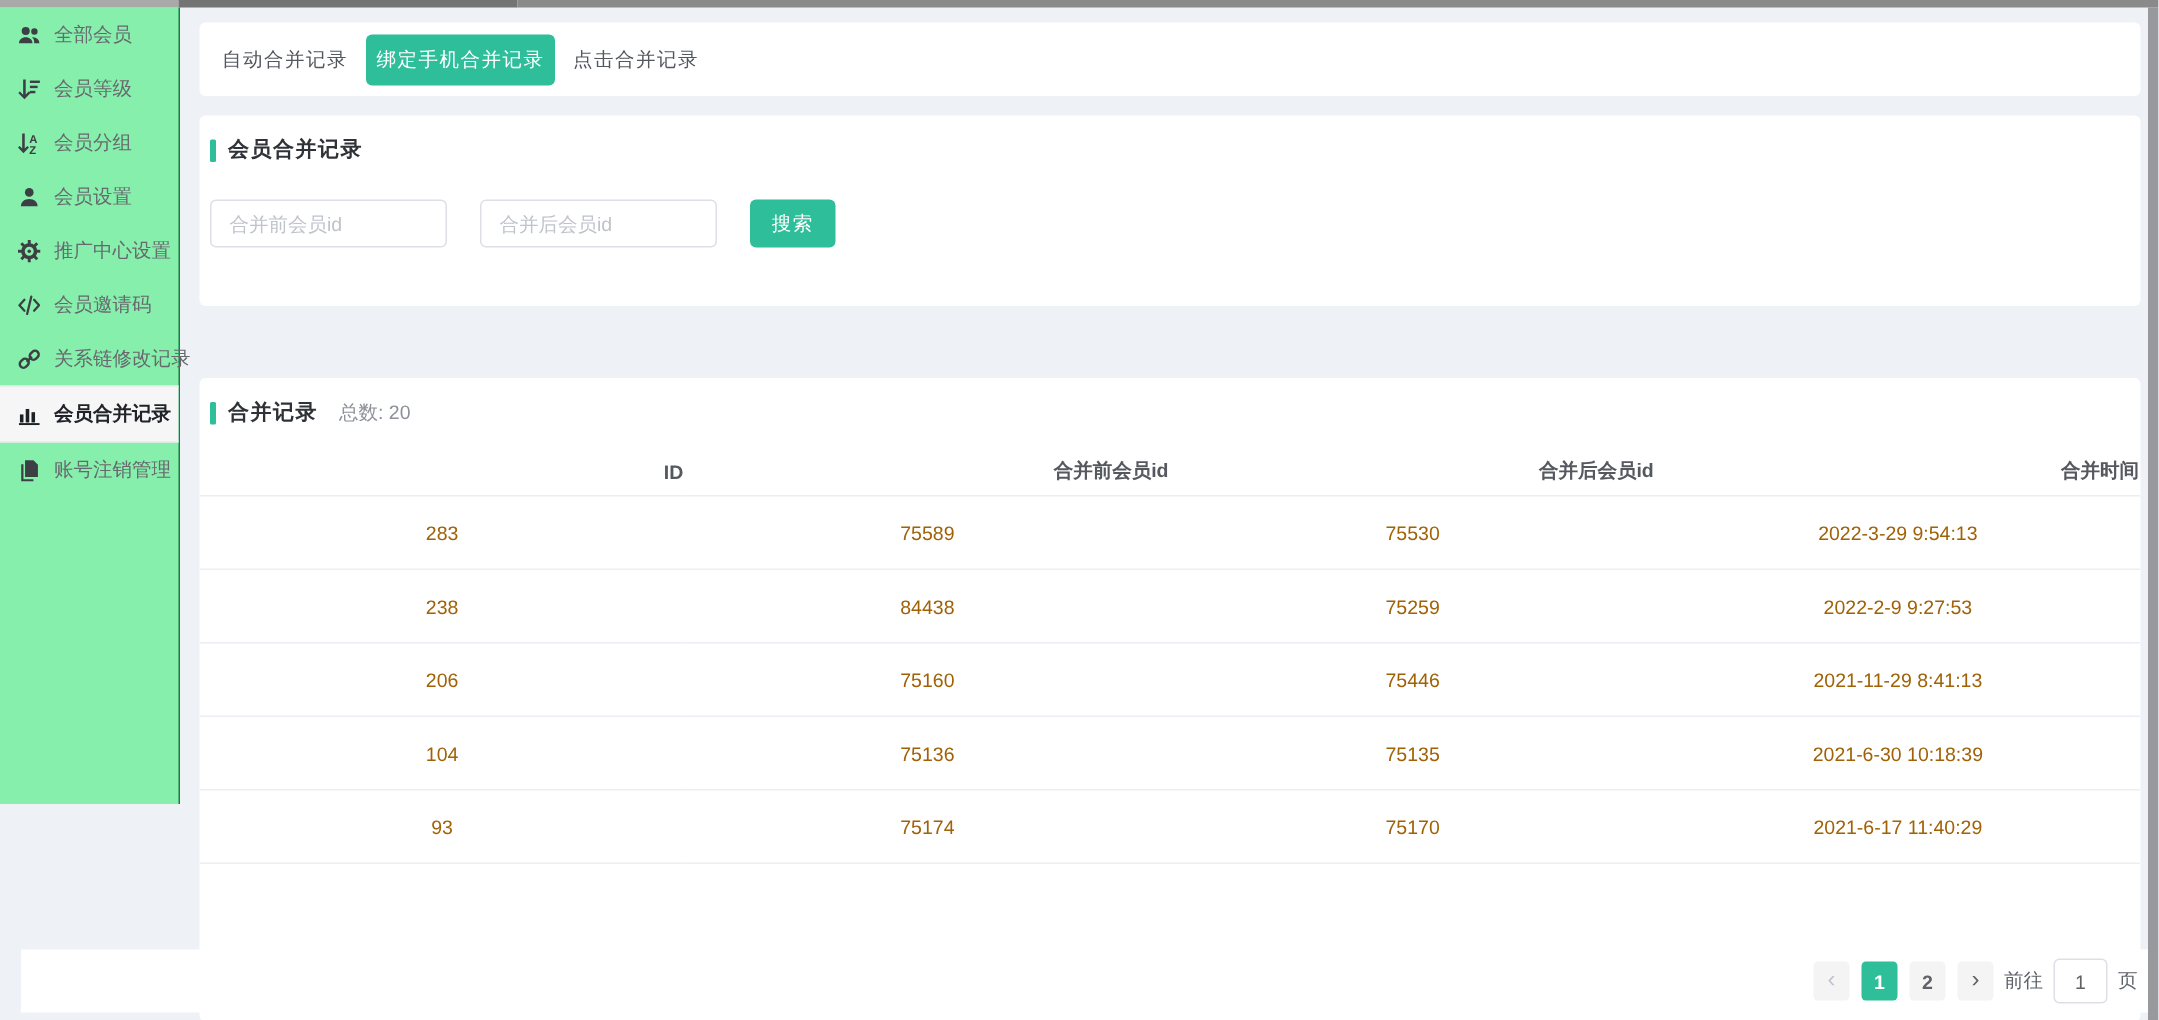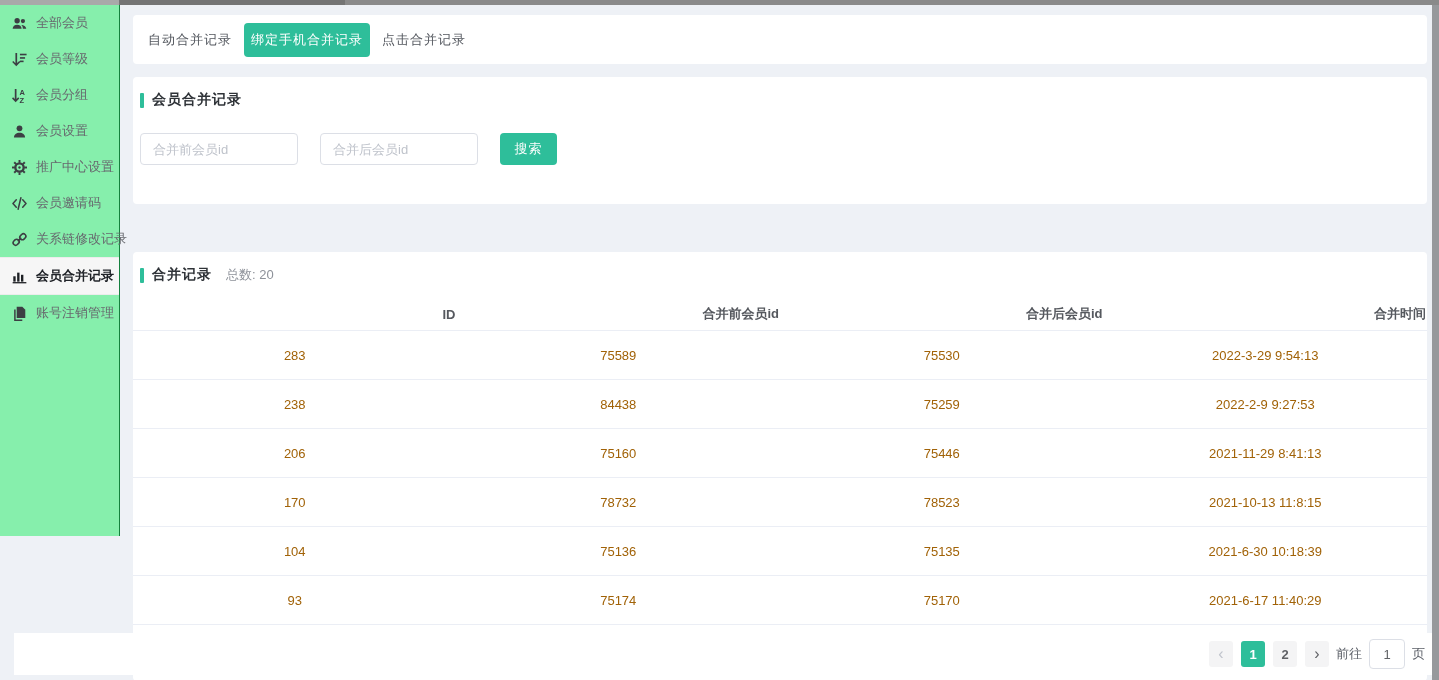--- a/index.html
+++ b/index.html
@@ -225,26 +225,20 @@
             <td>75259</td>
             <td>2022-2-9 9:27:53</td>
           </tr>
           <tr>
             <td>206</td>
             <td>75160</td>
             <td>75446</td>
             <td>2021-11-29 8:41:13</td>
           </tr>
           <tr>
-            <td>170</td>
-            <td>78732</td>
-            <td>78523</td>
-            <td>2021-10-13 11:8:15</td>
-          </tr>
-          <tr>
             <td>104</td>
             <td>75136</td>
             <td>75135</td>
             <td>2021-6-30 10:18:39</td>
           </tr>
           <tr>
             <td>93</td>
             <td>75174</td>
             <td>75170</td>
             <td>2021-6-17 11:40:29</td>

